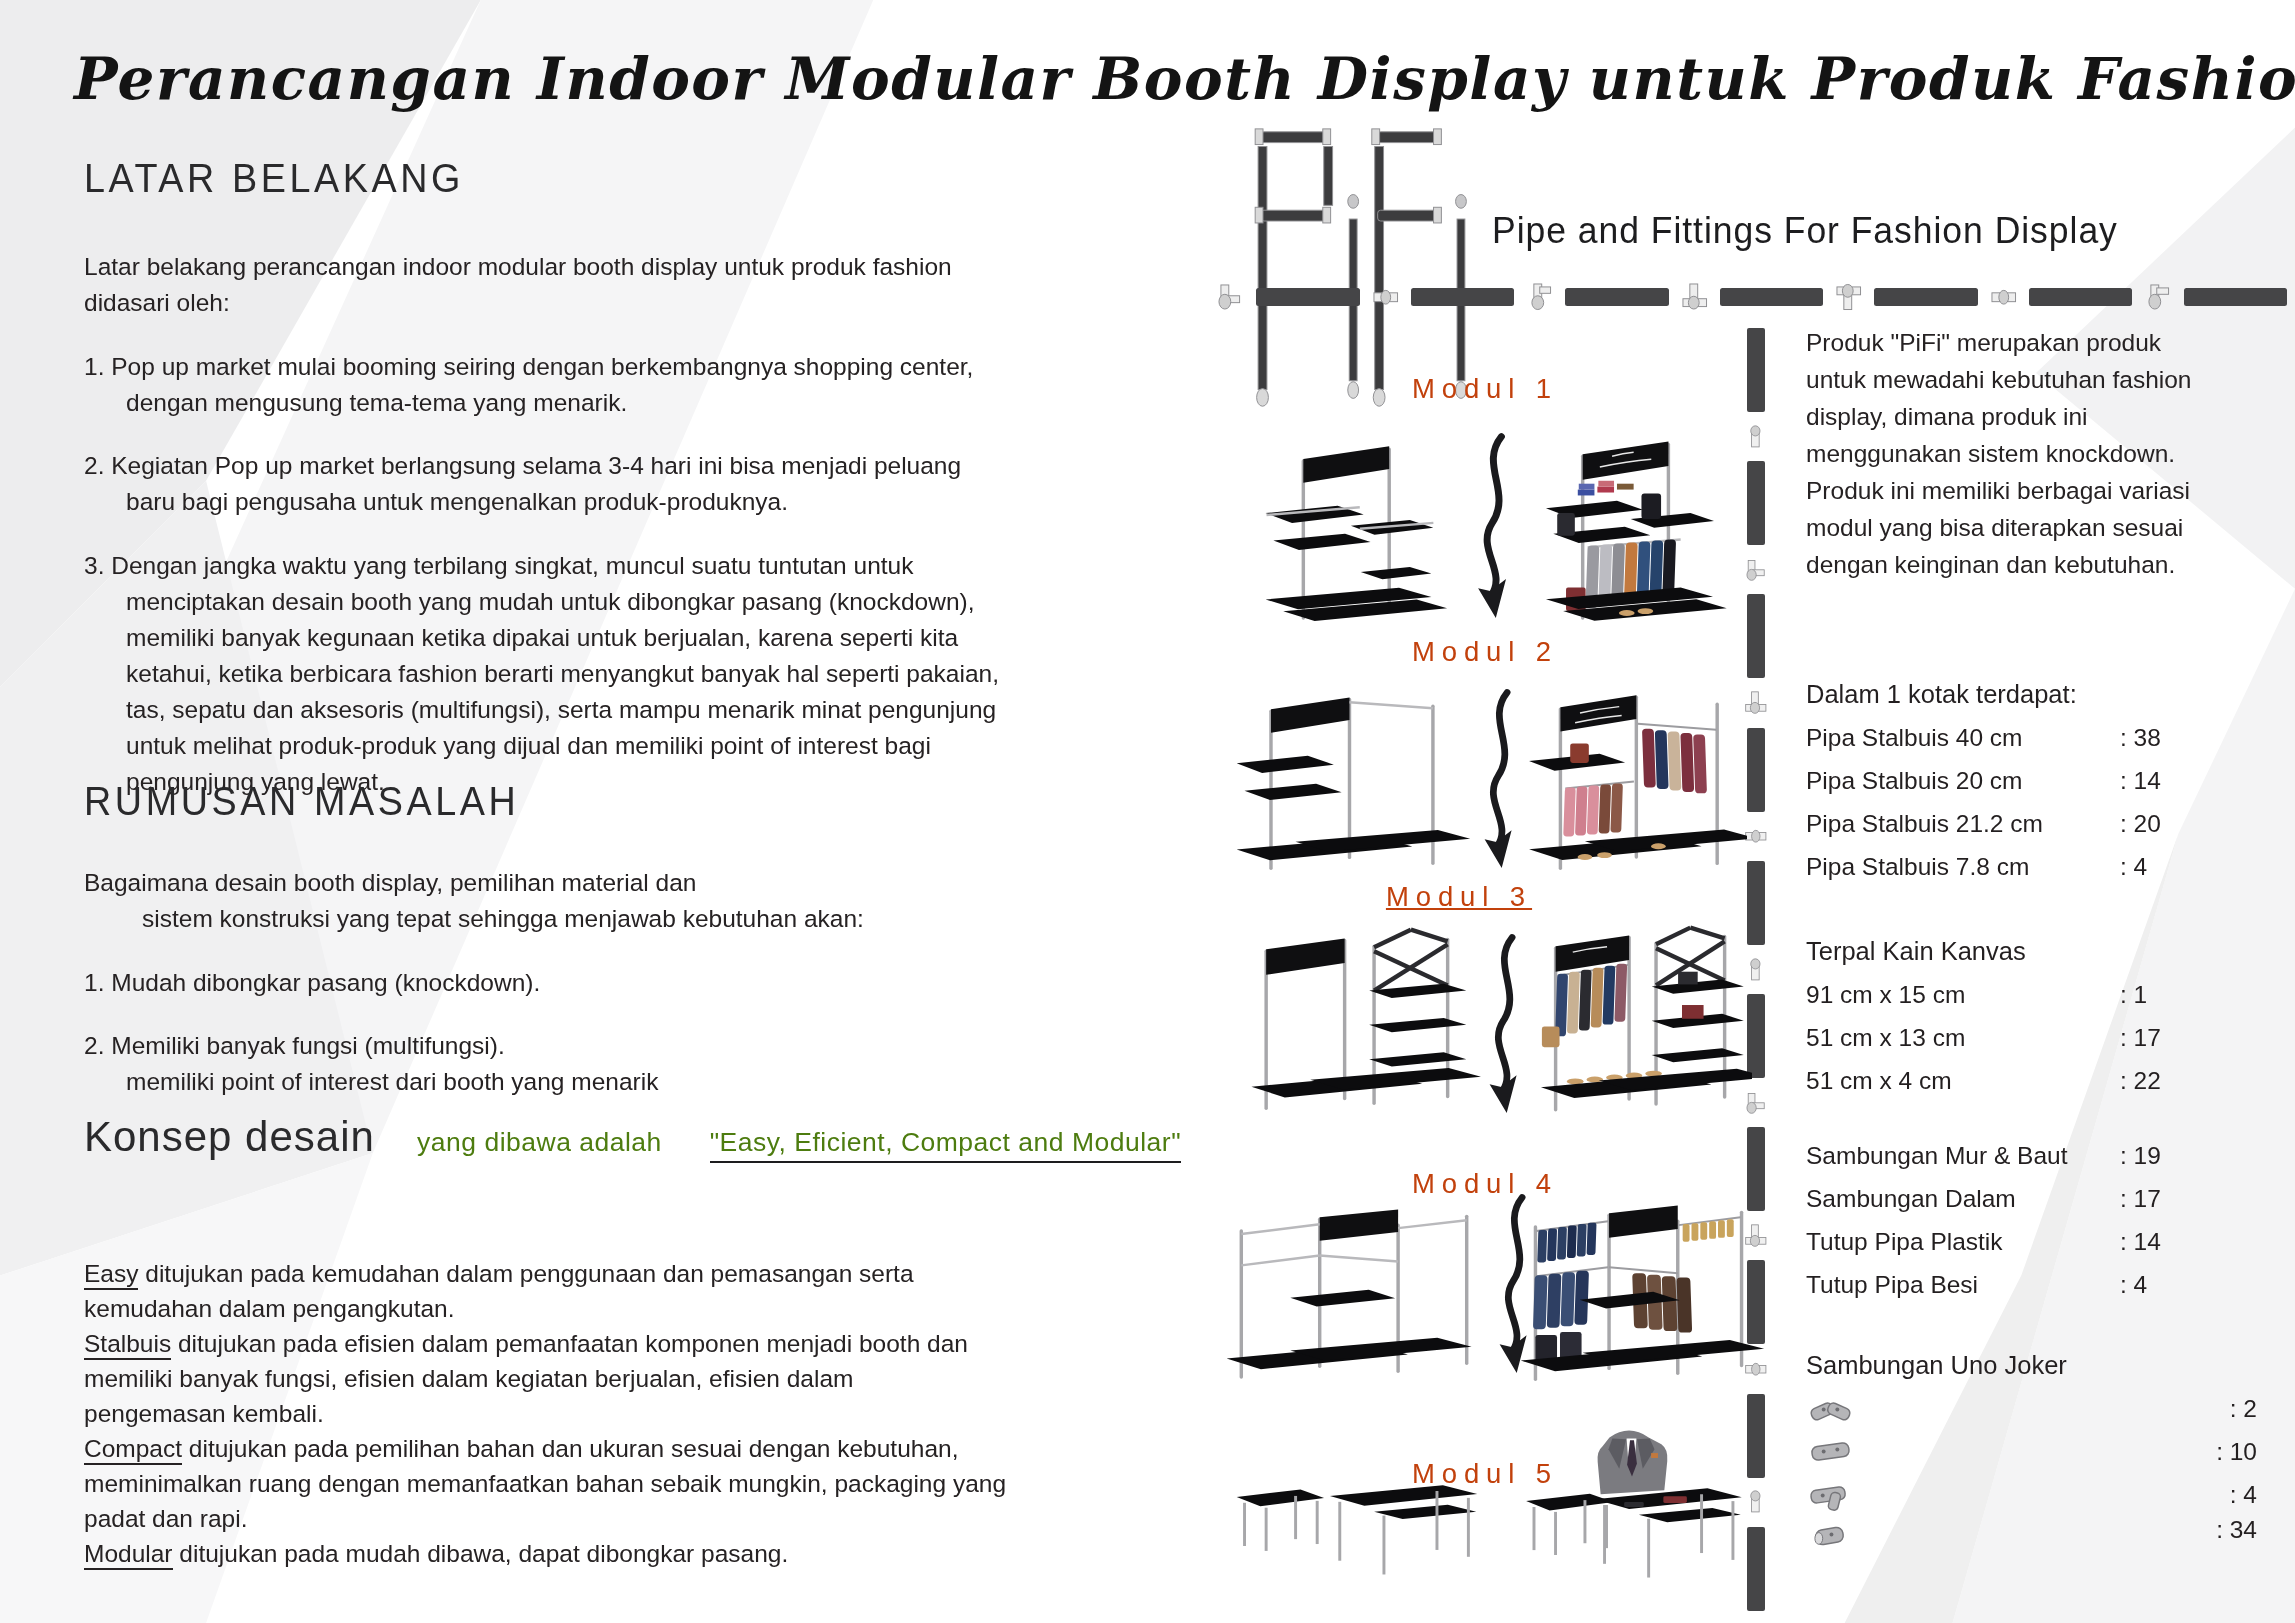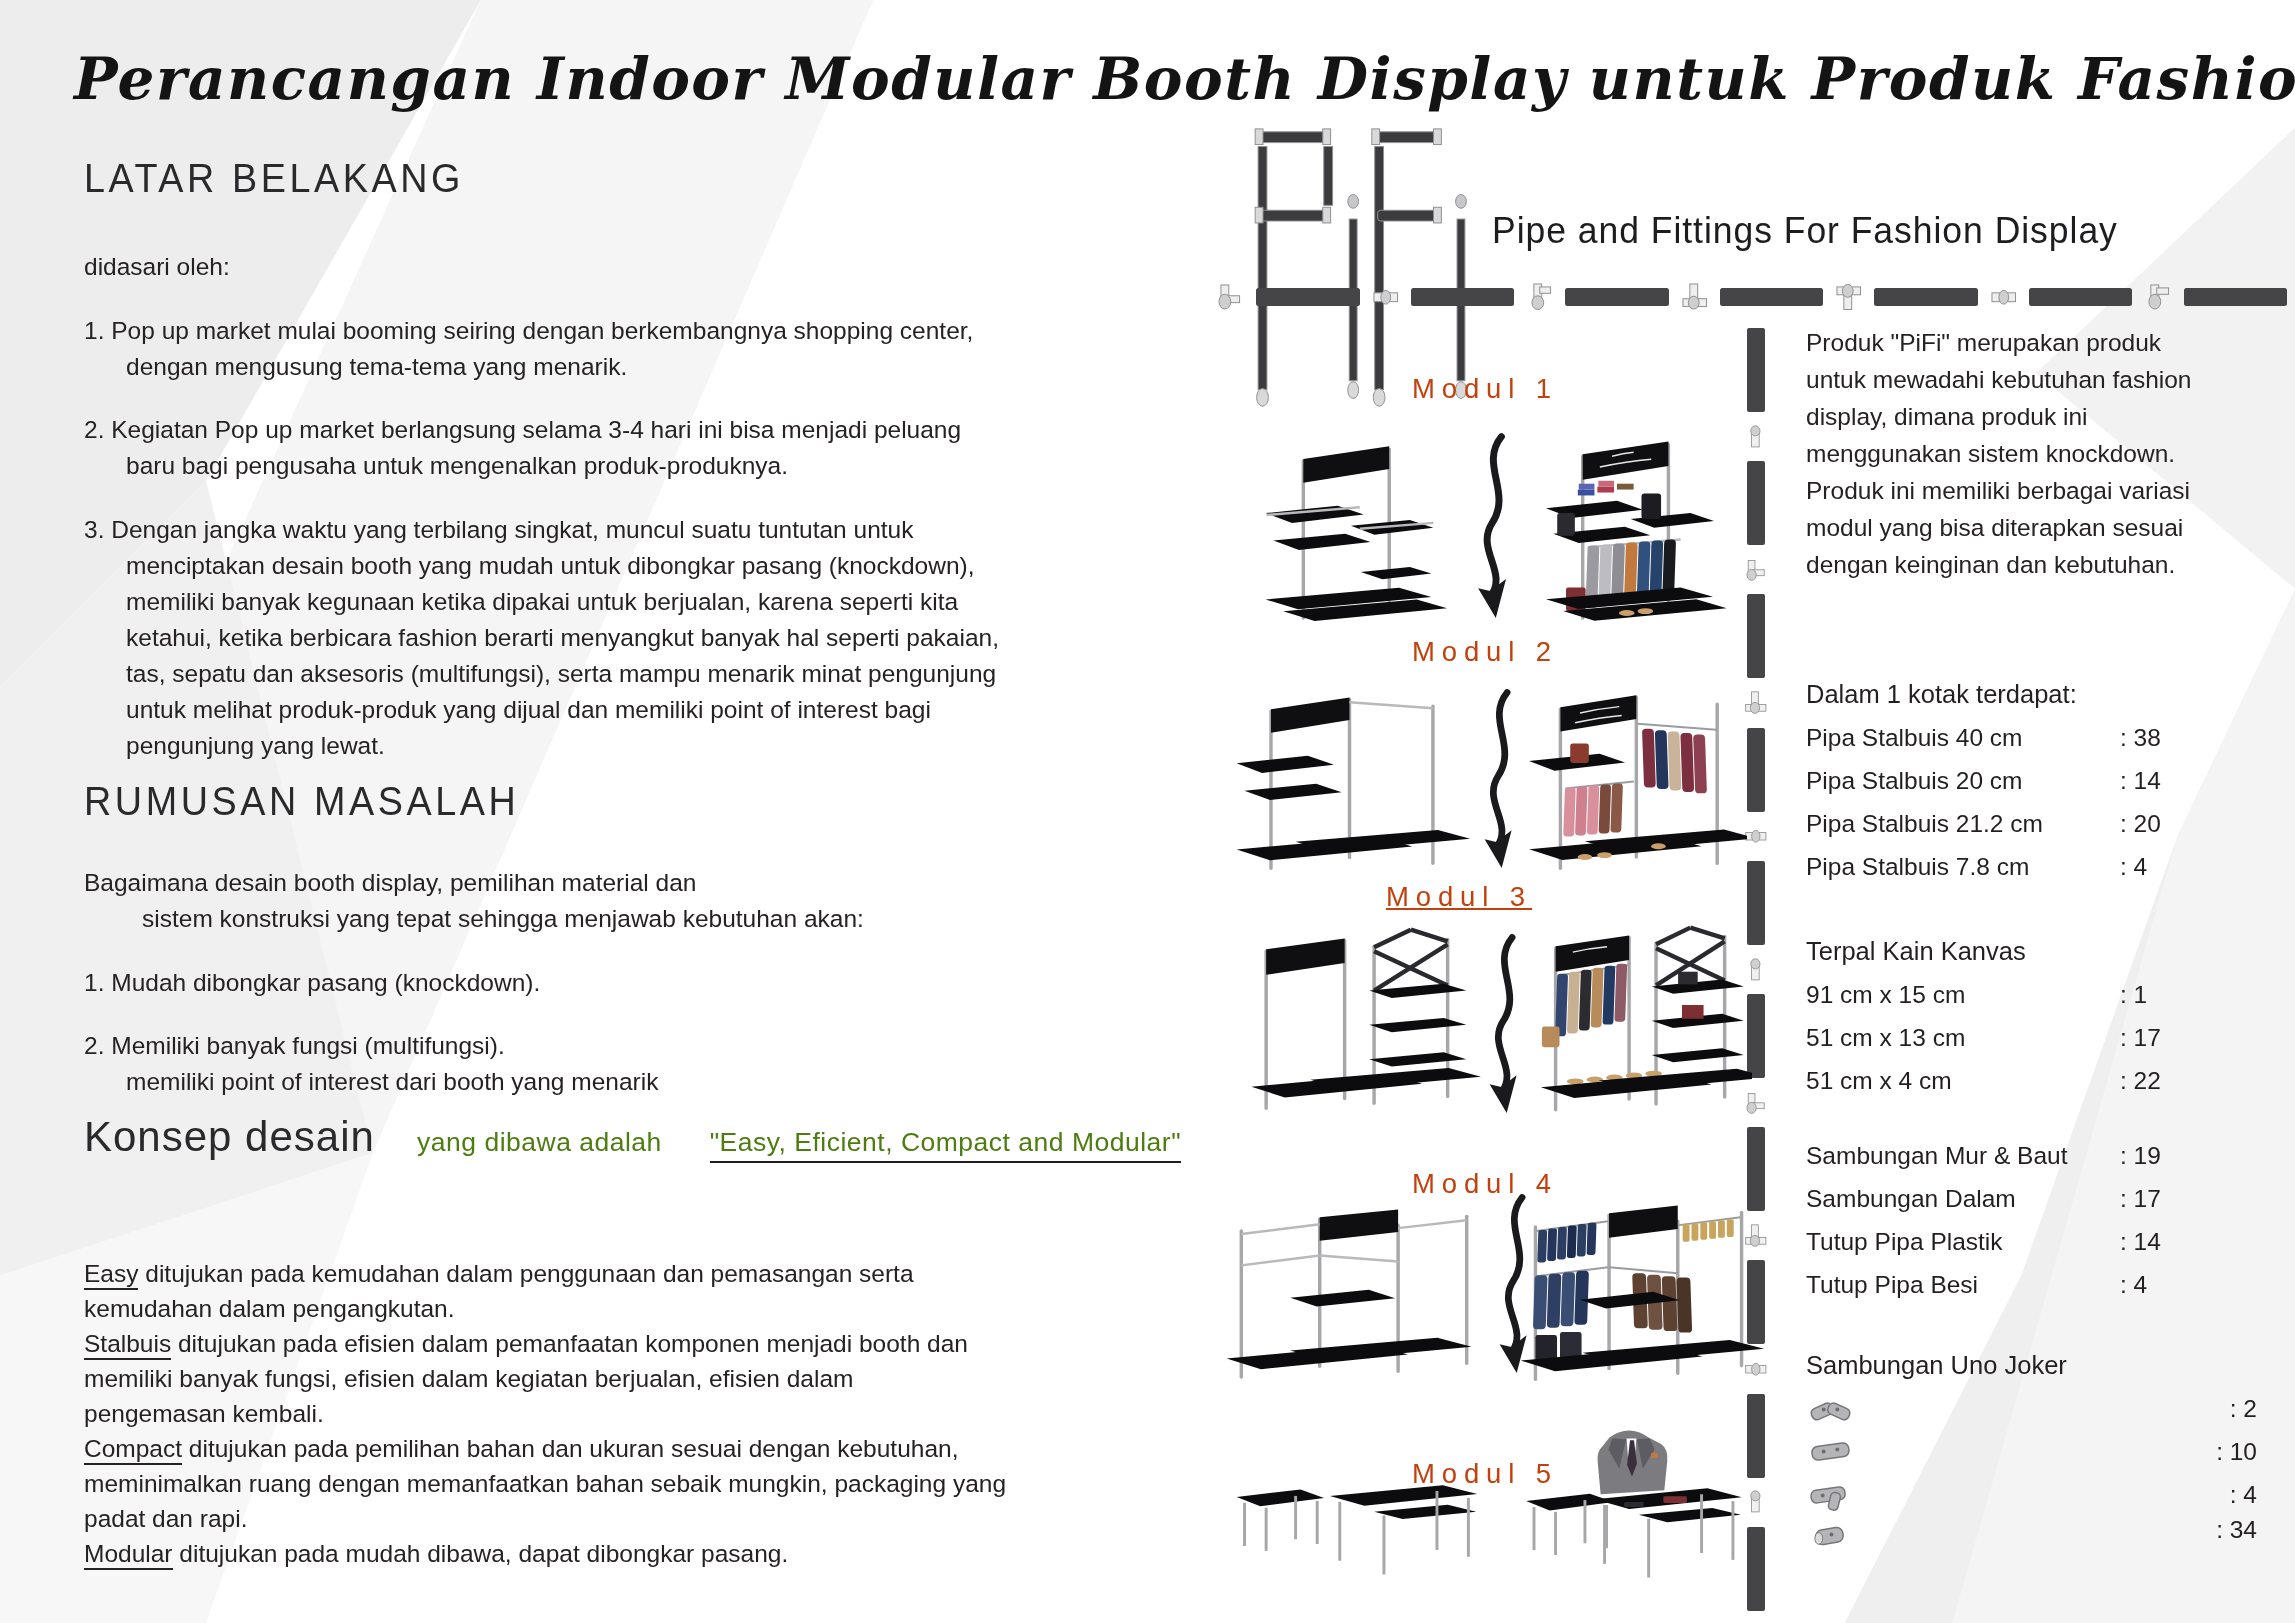--- a/index.html
+++ b/index.html
@@ -54,20 +54,21 @@
     <polygon points="4678,260 4678,1200 4150,760" fill="#f2f2f3"></polygon>
     <polygon points="4678,1200 4678,3308 3980,3308 4440,1700" fill="#f4f4f5"></polygon>
     <polygon points="3980,3308 4440,1700 4120,2600 3760,3308" fill="#efefef"></polygon>
   </svg>
 
   <div class="abs main-title nowrap" style="left:74px;top:45px;">Perancangan Indoor Modular Booth Display untuk Produk Fashion</div>
 
   <div class="abs sec-head nowrap" style="left:84px;top:155px;">LATAR BELAKANG</div>
 
   <div class="abs body-txt" style="left:84px;top:249px;width:1138px;">
+    <div class="bline">Latar belakang perancangan indoor modular booth display untuk produk fashion</div>
     <div class="bline">didasari oleh:</div>
     <div class="bline gap">1. Pop up market mulai booming seiring dengan berkembangnya shopping center,</div>
     <div class="bline ind">dengan mengusung tema-tema yang menarik.</div>
     <div class="bline gap">2. Kegiatan Pop up market berlangsung selama 3-4 hari ini bisa menjadi peluang</div>
     <div class="bline ind">baru bagi pengusaha untuk mengenalkan produk-produknya.</div>
     <div class="bline gap">3. Dengan jangka waktu yang terbilang singkat, muncul suatu tuntutan untuk</div>
     <div class="bline ind">menciptakan desain booth yang mudah untuk dibongkar pasang (knockdown),</div>
     <div class="bline ind">memiliki banyak kegunaan ketika dipakai untuk berjualan, karena seperti kita</div>
     <div class="bline ind">ketahui, ketika berbicara fashion berarti menyangkut banyak hal seperti pakaian,</div>
     <div class="bline ind">tas, sepatu dan aksesoris (multifungsi), serta mampu menarik minat pengunjung</div>

